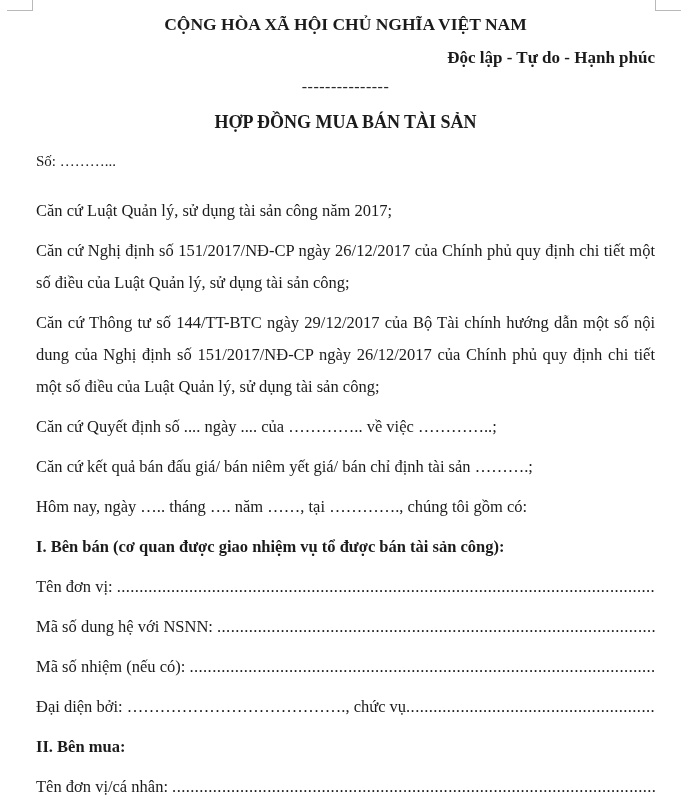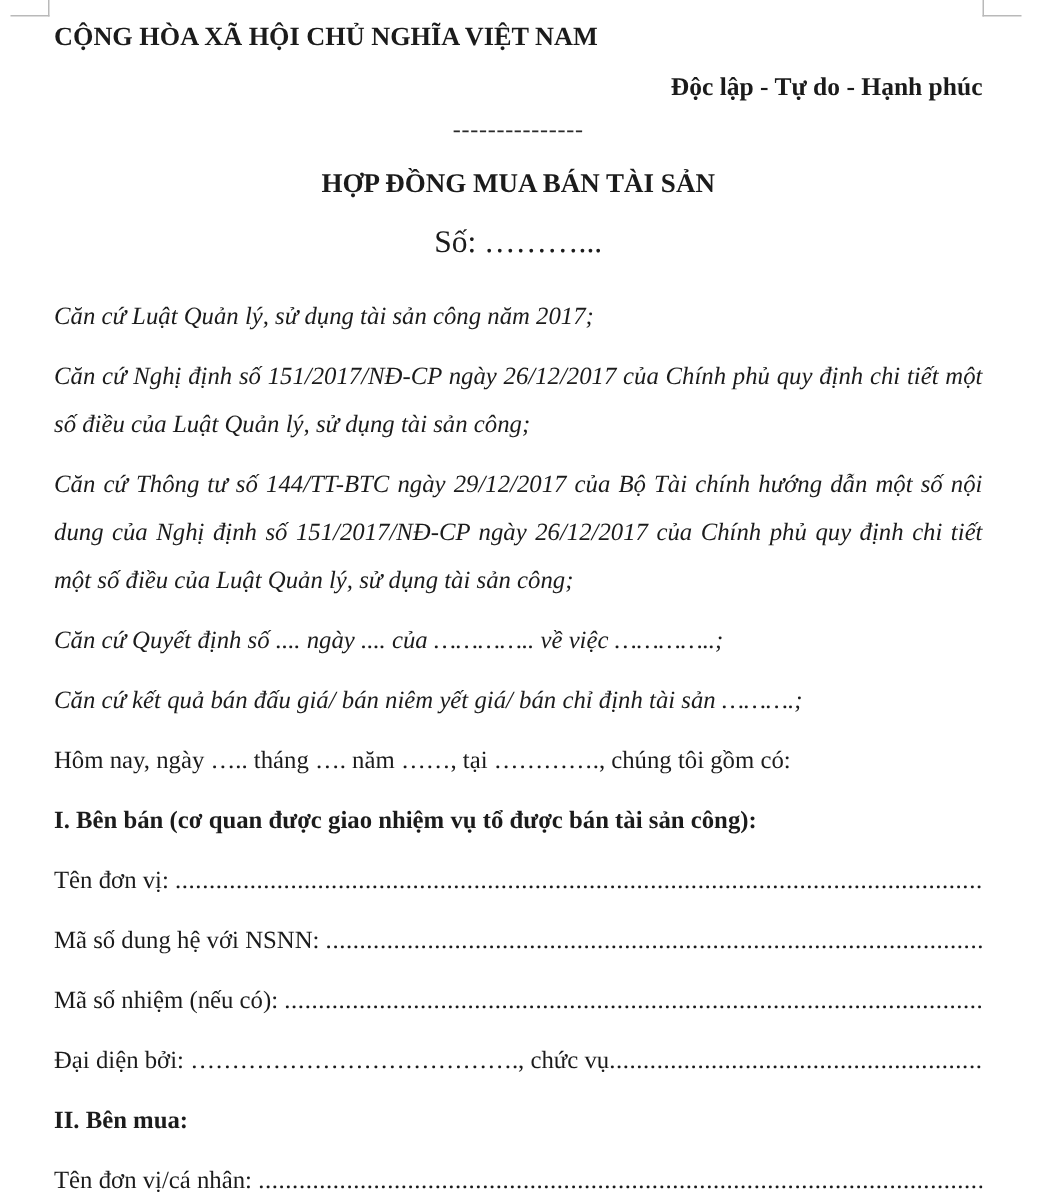--- a/index.html
+++ b/index.html
@@ -37,21 +37,21 @@
   }
   .content {
     position: absolute;
     top: 0;
     left: 0;
     width: 692px;
     padding: 13px 37px 0 36px;
   }
   .nat-title {
     margin: 0 0 12px 0;
-    text-align: left;
+    text-align: center;
     font-weight: bold;
     font-size: 17.5px;
     line-height: 22px;
   }
   .motto {
     margin: 0 0 9px 0;
     text-align: right;
     font-weight: bold;
     font-size: 17px;
     line-height: 22px;
@@ -66,31 +66,30 @@
   }
   .doc-title {
     margin: 12px 0 16px 0;
     text-align: center;
     font-weight: bold;
     font-size: 18px;
     line-height: 24px;
   }
   .doc-number {
     margin: 0 0 23px 0;
-    text-align: center;
-    font-size: 21px;
+    font-size: 15px;
     line-height: 22px;
   }
   .body {
     margin: 0 0 8px 0;
     font-size: 16.5px;
     line-height: 32px;
     text-align: justify;
   }
-  .italic { font-style: italic; }
+  .italic { }
   .bold { font-weight: bold; }
   .field-line {
     display: flex;
     align-items: flex-end;
   }
   .field-label { white-space: pre; flex: 0 0 auto; }
   .field-dots {
     flex: 1 1 auto;
     overflow: hidden;
     white-space: nowrap;

